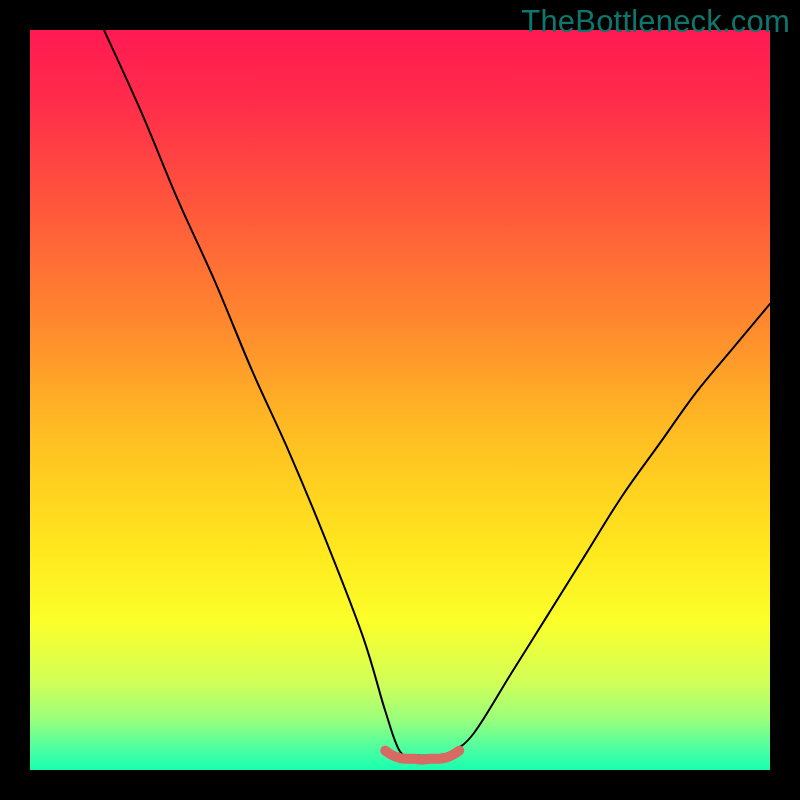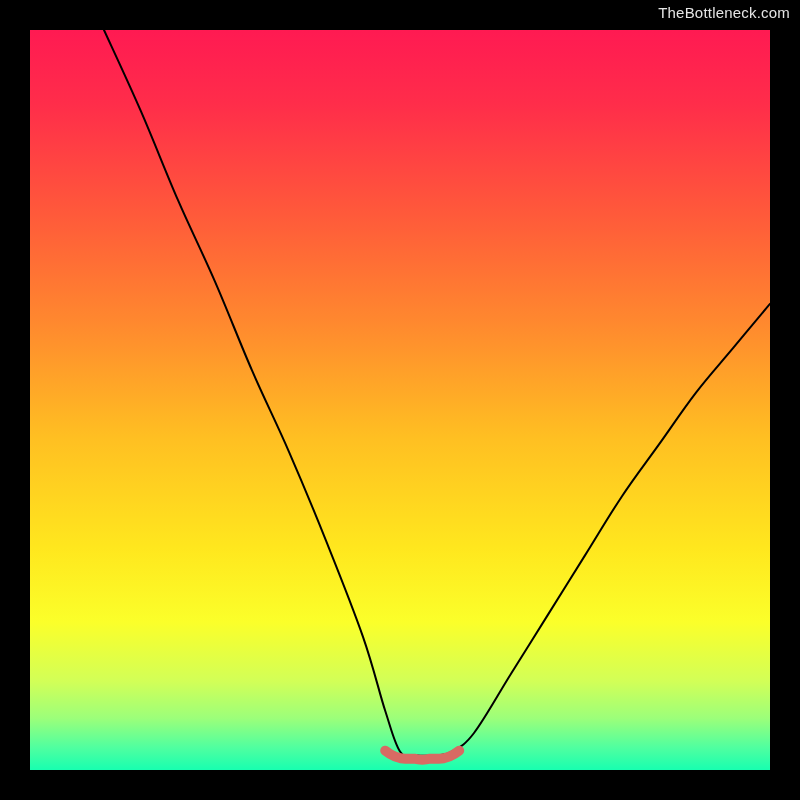--- a/index.html
+++ b/index.html
@@ -14,22 +14,22 @@
   .frame {
     position: relative;
     width: 800px;
     height: 800px;
     background: #000;
   }
   .watermark {
     position: absolute;
     top: 4px;
     right: 10px;
-    color: #e5e5e5;
-    font-size: 15px;
+    color: #0f766e;
+    font-size: 31px;
     font-weight: 400;
     letter-spacing: 0.2px;
     z-index: 10;
   }
   svg.plot {
     position: absolute;
     left: 30px;
     top: 30px;
     width: 740px;
     height: 740px;

